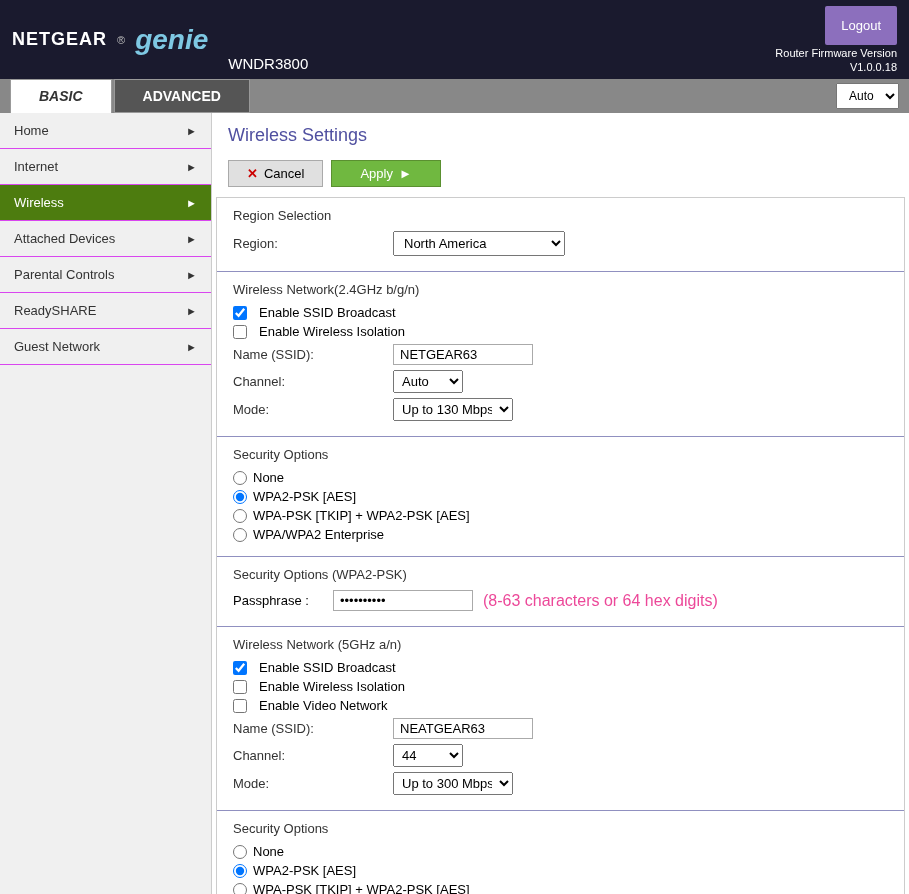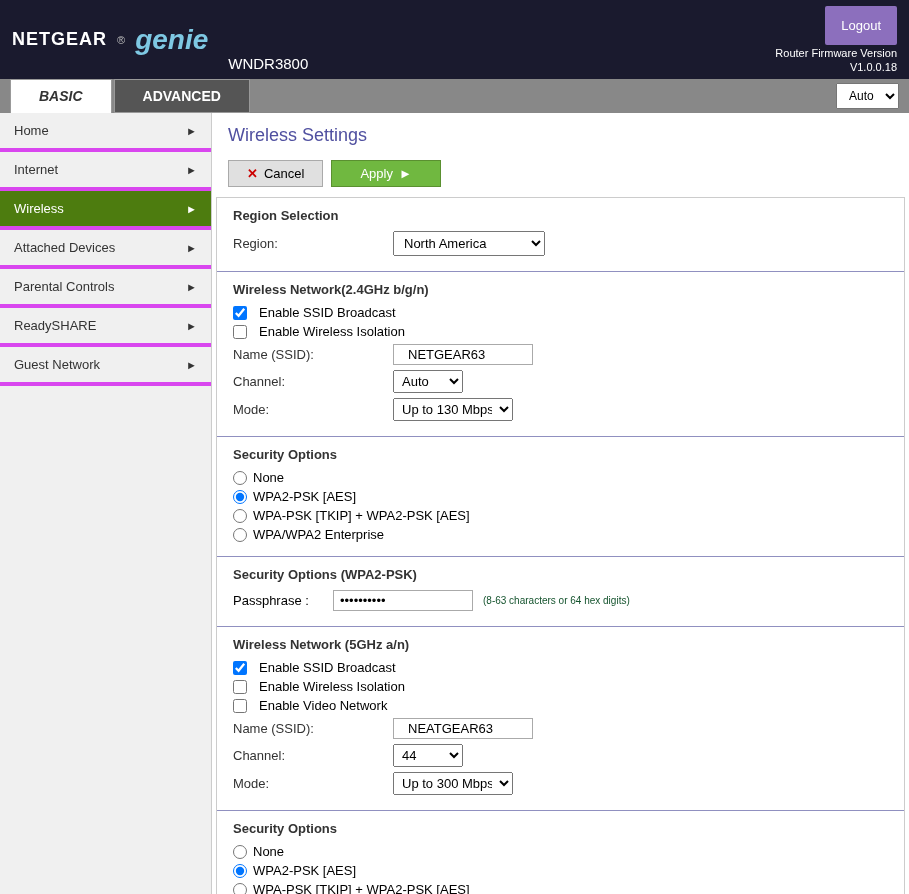--- a/index.html
+++ b/index.html
@@ -19,63 +19,63 @@
     .nav-tabs { display: flex; align-items: center; justify-content: space-between; background: #888; padding: 0 10px; }
     .nav-tabs-left { display: flex; }
     .tab { padding: 8px 28px; font-size: 14px; font-weight: bold; cursor: pointer; color: #333; background: #ccc; border: 1px solid #999; margin-right: 2px; }
     .tab.active { background: white; color: #333; border-bottom: none; font-style: italic; }
     .tab-advanced { background: #555; color: white; }
     .auto-select { padding: 4px 8px; font-size: 12px; }
 
     
     .content-area { display: flex; }
     .sidebar { width: 212px; background: #f0f0f0; border-right: 1px solid #ccc; min-height: 820px; }
-    .sidebar-item { display: flex; align-items: center; justify-content: space-between; padding: 10px 14px; border-bottom: 4px solid #d946ef; cursor: pointer; color: #333; font-size: 13px; }
+    .sidebar-item { display: flex; align-items: center; justify-content: space-between; padding: 10px 14px; border-bottom: 1px solid #d946ef; cursor: pointer; color: #333; font-size: 13px; }
     .sidebar-item.active { background: #4d7c0f; color: white; }
     .sidebar-item .arrow { font-size: 11px; }
     .sidebar-item.active .arrow { color: white; }
 
     
     .main { flex: 1; background: white; padding: 0; }
     .page-title { color: #5050a0; font-size: 18px; font-weight: normal; padding: 12px 16px 8px; }
 
     
     .toolbar { display: flex; gap: 8px; padding: 6px 16px 10px; }
     .btn-cancel { display: flex; align-items: center; gap: 6px; background: #e0e0e0; border: 1px solid #aaa; padding: 5px 18px; cursor: pointer; font-size: 13px; }
     .btn-cancel .x-icon { color: #c00; font-weight: bold; }
     .btn-apply { display: flex; align-items: center; gap: 6px; background: #70b840; border: 1px solid #5a9030; padding: 5px 28px; cursor: pointer; font-size: 13px; color: white; }
     .btn-apply .arr { color: white; }
 
     
     .scroll-area { height: 740px; overflow-y: auto; padding: 0; border: 1px solid #ccc; margin: 0 4px; }
 
     
     .section { border-bottom: 1px solid #9090c0; padding: 10px 16px; }
-    .section-title { font-weight: bold; font-size: 13px; margin-bottom: 8px; color: #333; }
+    .section-title { font-weight: normal; font-size: 13px; margin-bottom: 8px; color: #333; }
     .field-row { display: flex; align-items: center; margin: 5px 0; }
     .field-label { width: 160px; color: #333; font-size: 13px; }
 
-    .region-select { padding: 3px 6px; font-size: 13px; width: 152px; }
+    .region-select { padding: 3px 6px; font-size: 13px; width: 172px; }
 
     .checkbox-row { display: flex; align-items: center; gap: 12px; margin: 4px 0; font-size: 13px; }
     input[type="checkbox"] { width: 14px; height: 14px; }
 
-    .text-input { padding: 2px 14px; font-size: 13px; width: 140px; border: 1px solid #aaa; }
+    .text-input { padding: 2px 6px; font-size: 13px; width: 140px; border: 1px solid #aaa; }
     .small-select { padding: 2px 4px; font-size: 13px; width: 70px; }
     .medium-select { padding: 2px 4px; font-size: 13px; width: 120px; }
 
     
     .radio-row { display: flex; align-items: center; gap: 6px; margin: 4px 0; font-size: 13px; }
     input[type="radio"] { width: 14px; height: 14px; }
 
     
     .passphrase-row { display: flex; align-items: center; gap: 10px; margin: 5px 0; }
     .passphrase-label { width: 90px; font-size: 13px; }
     .passphrase-input { padding: 2px 6px; font-size: 13px; width: 140px; border: 1px solid #aaa; }
-    .passphrase-hint { font-size: 10px; color: #14532d; }
+    .passphrase-hint { font-size: 16px; color: #ec4899; }
 
     
     .scroll-area::-webkit-scrollbar { width: 16px; }
     .scroll-area::-webkit-scrollbar-track { background: #f0f0f0; }
     .scroll-area::-webkit-scrollbar-thumb { background: #aaa; border: 1px solid #999; }
   </style>
 </head>
 <body>
 
 <div class="header">

